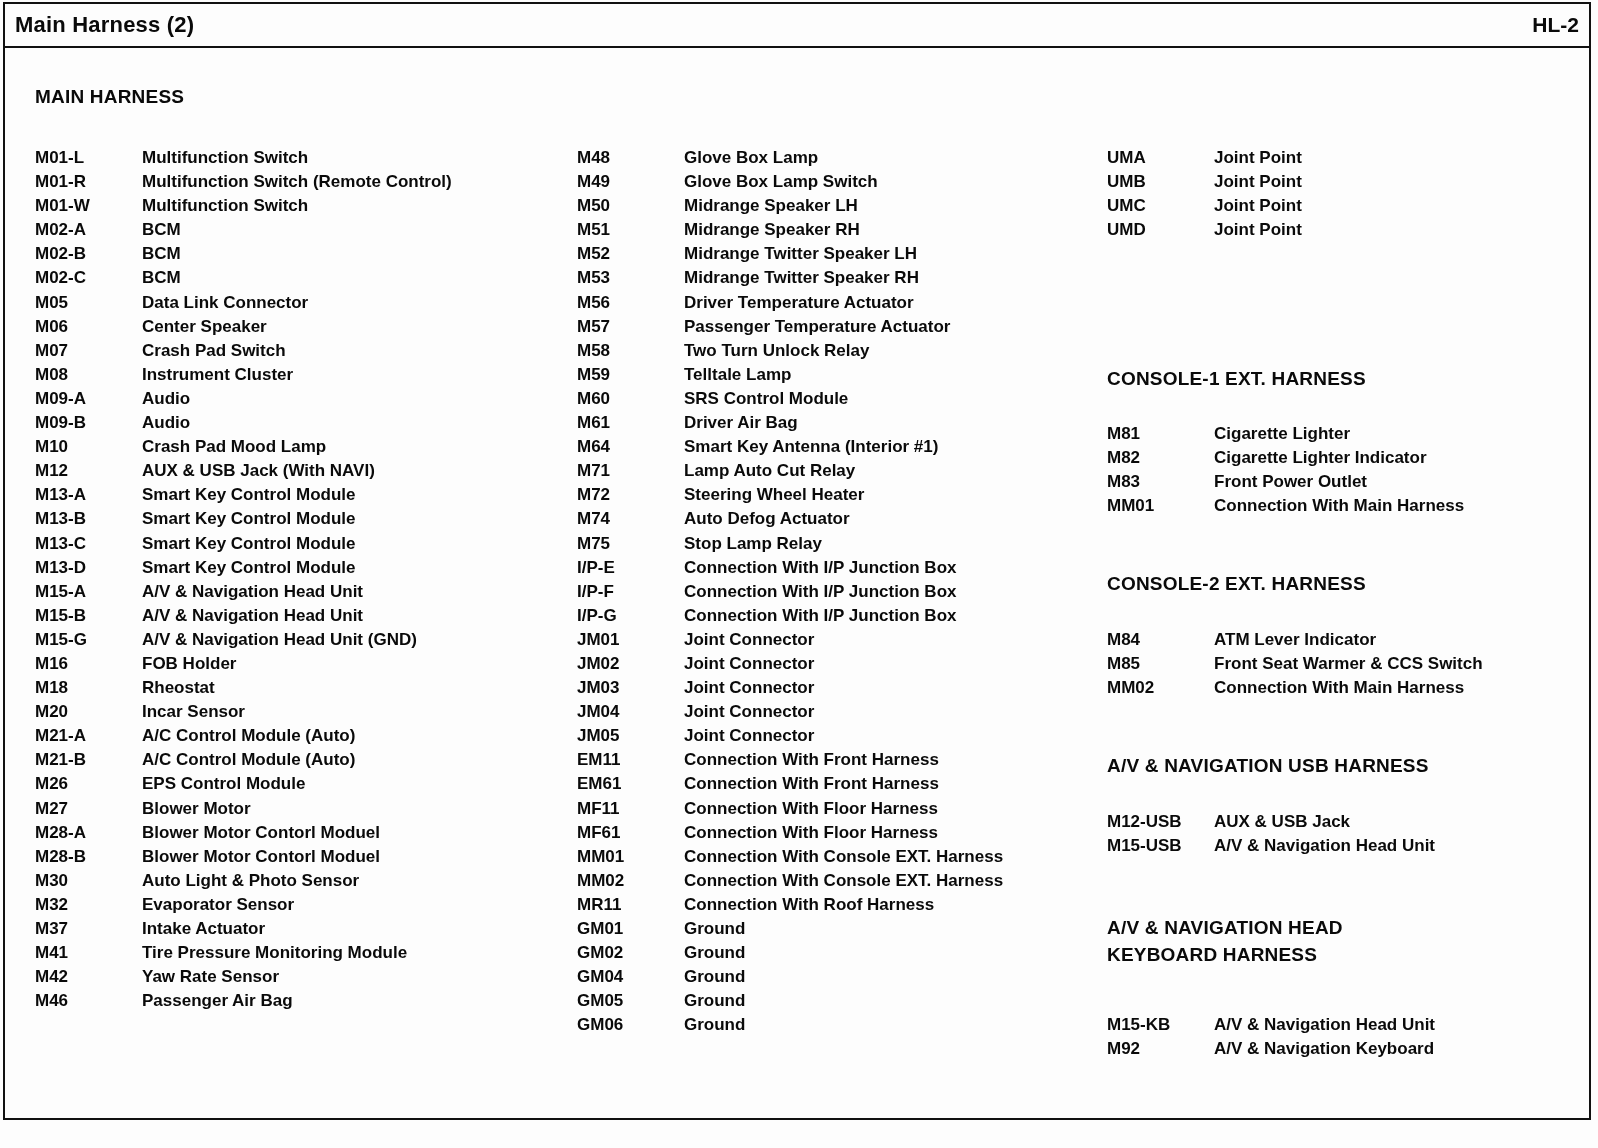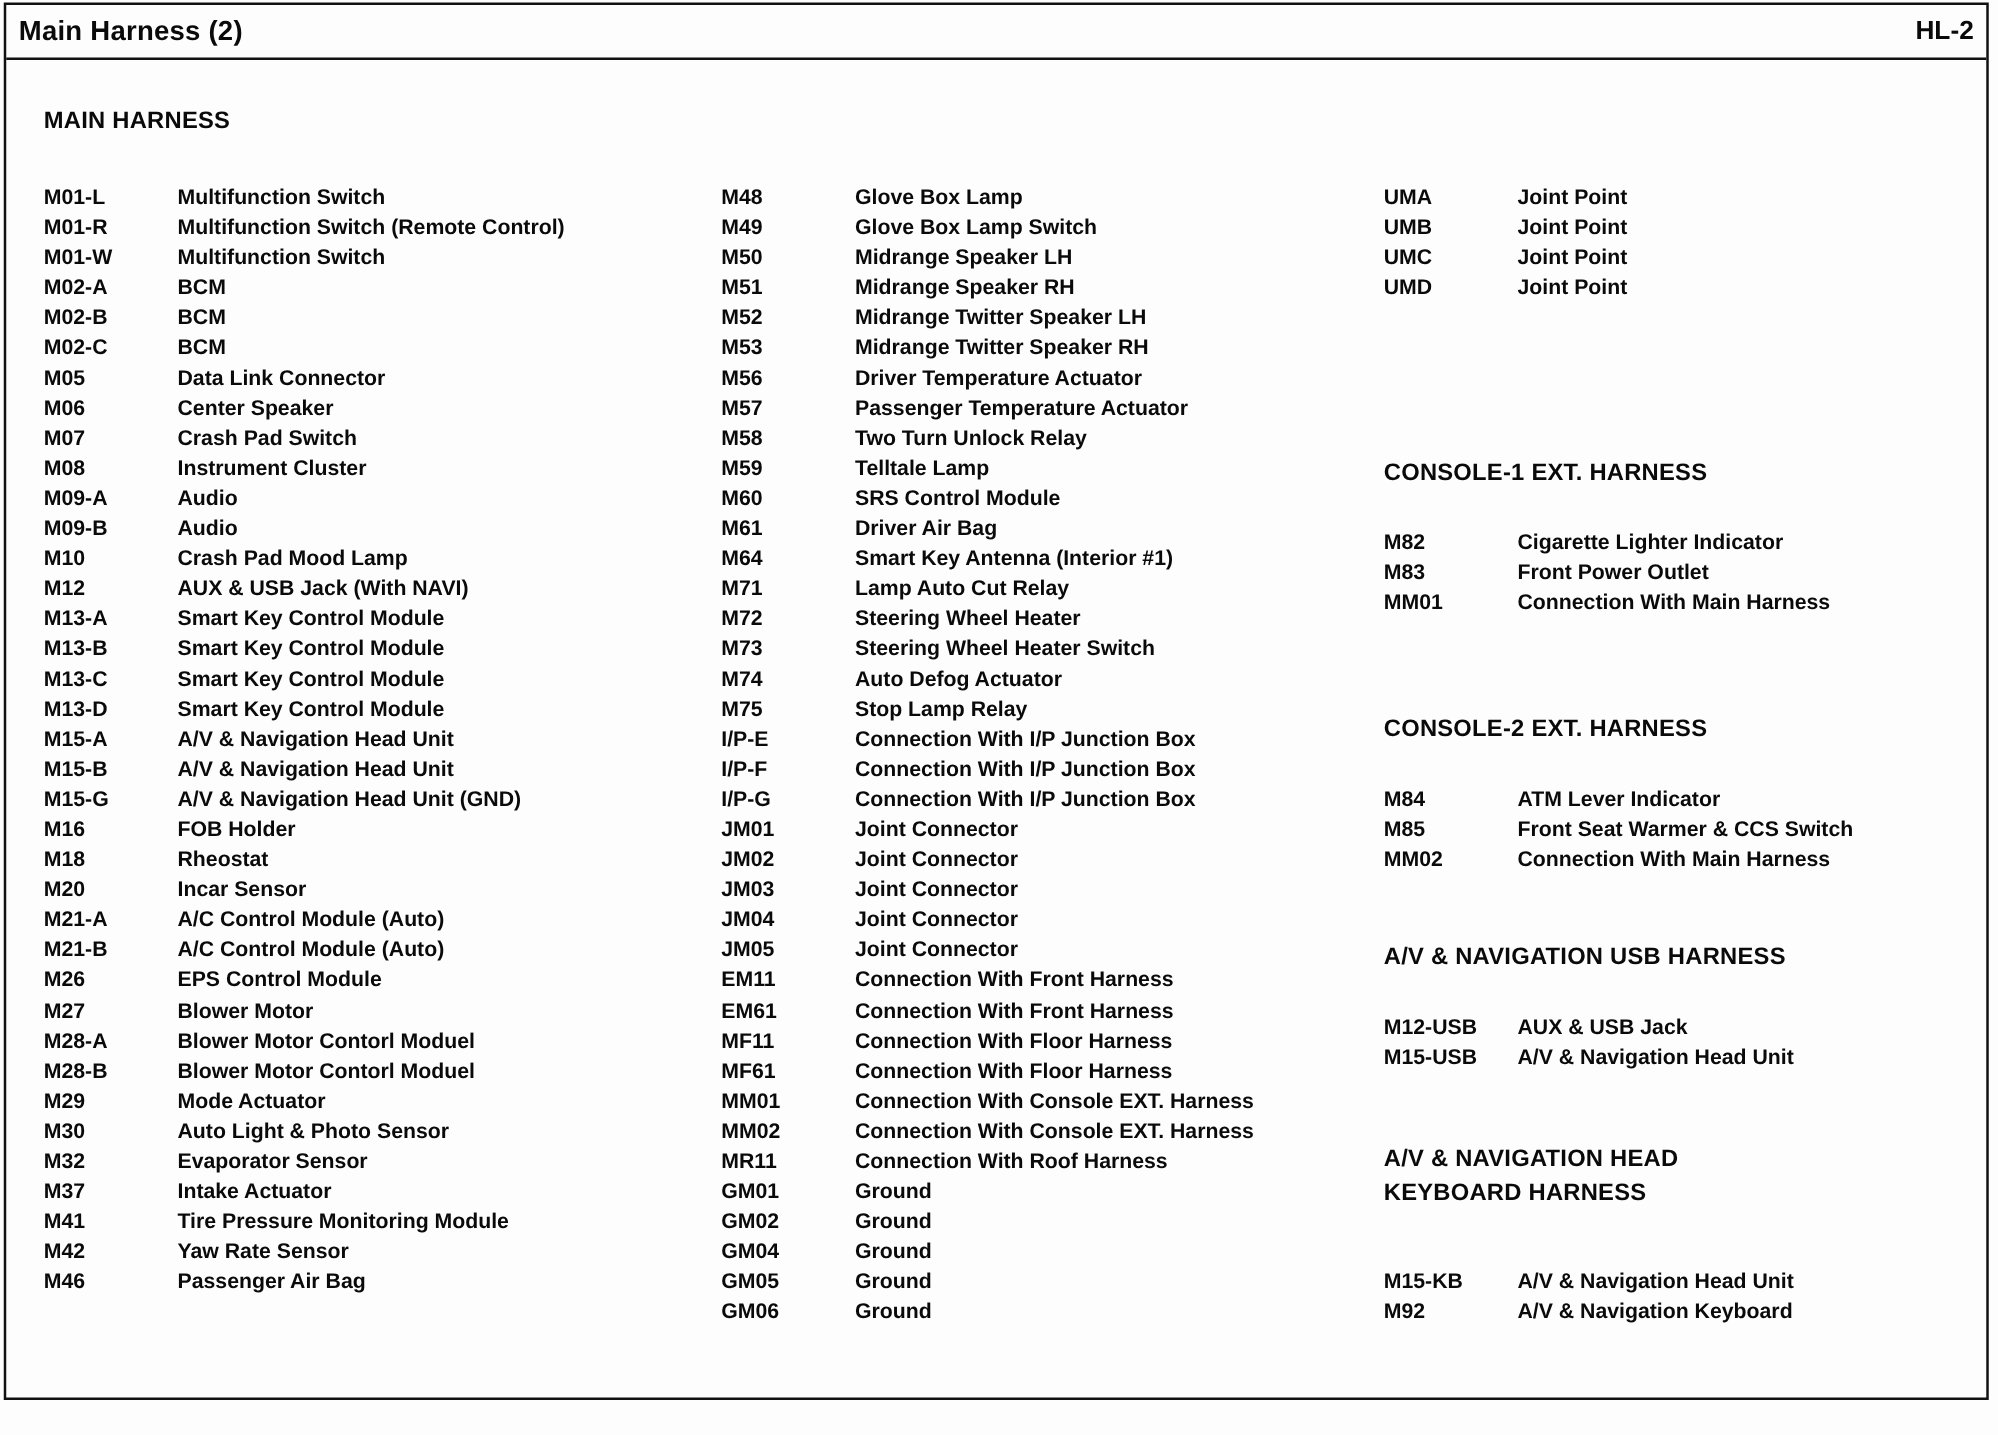--- a/index.html
+++ b/index.html
@@ -173,24 +173,20 @@
       </div>
       <div class="row">
         <span class="code">M28-A</span>
         <span class="label">Blower Motor Contorl Moduel</span>
       </div>
       <div class="row">
         <span class="code">M28-B</span>
         <span class="label">Blower Motor Contorl Moduel</span>
       </div>
       <div class="row">
-        <span class="code">M29</span>
-        <span class="label">Mode Actuator</span>
-      </div>
-      <div class="row">
         <span class="code">M30</span>
         <span class="label">Auto Light &amp; Photo Sensor</span>
       </div>
       <div class="row">
         <span class="code">M32</span>
         <span class="label">Evaporator Sensor</span>
       </div>
       <div class="row">
         <span class="code">M37</span>
         <span class="label">Intake Actuator</span>
@@ -264,24 +260,20 @@
       </div>
       <div class="row">
         <span class="code">M71</span>
         <span class="label">Lamp Auto Cut Relay</span>
       </div>
       <div class="row">
         <span class="code">M72</span>
         <span class="label">Steering  Wheel Heater</span>
       </div>
       <div class="row">
-        <span class="code">M73</span>
-        <span class="label">Steering  Wheel Heater Switch</span>
-      </div>
-      <div class="row">
         <span class="code">M74</span>
         <span class="label">Auto Defog Actuator</span>
       </div>
       <div class="row">
         <span class="code">M75</span>
         <span class="label">Stop Lamp Relay</span>
       </div>
       <div class="row">
         <span class="code">I/P-E</span>
         <span class="label">Connection With I/P Junction Box</span>
@@ -379,20 +371,24 @@
           <span class="label">Joint Point</span>
         </div>
         <div class="row">
           <span class="code">UMD</span>
           <span class="label">Joint Point</span>
         </div>
       </div>
 
     <h3 class="sec-title t-console1">CONSOLE-1 EXT. HARNESS</h3>
     <div class="sec-rows r-console1">
+        <div class="row">
+          <span class="code">M81</span>
+          <span class="label">Cigarette Lighter</span>
+        </div>
         <div class="row">
           <span class="code">M82</span>
           <span class="label">Cigarette Lighter Indicator</span>
         </div>
         <div class="row">
           <span class="code">M83</span>
           <span class="label">Front Power Outlet</span>
         </div>
         <div class="row">
           <span class="code">MM01</span>

